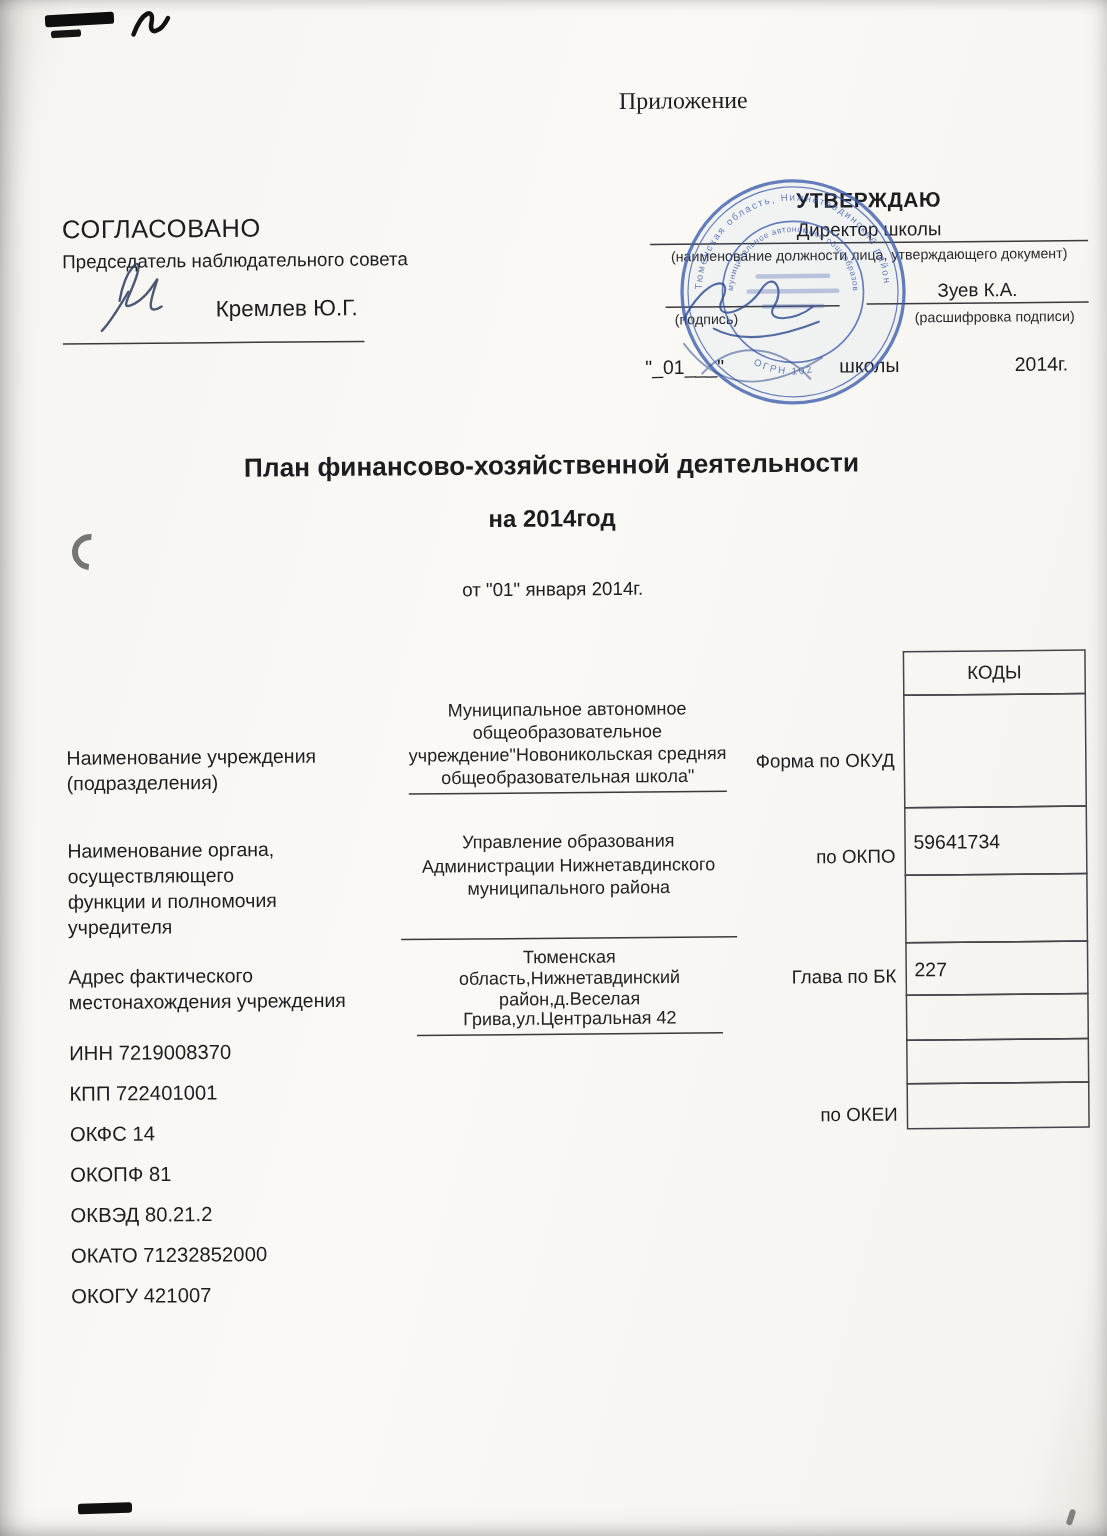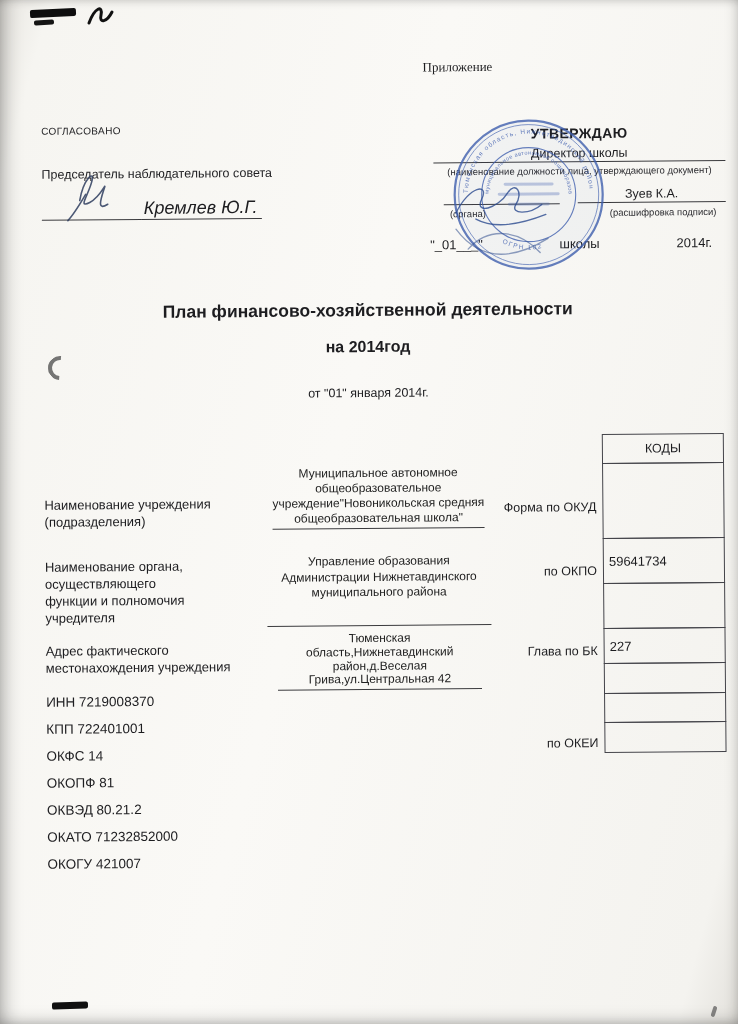--- a/index.html
+++ b/index.html
@@ -40,41 +40,41 @@
     <path d="M3,20 C9,4 17,2 15,12 C13,21 21,19 26,9" fill="none" stroke="#111" stroke-width="3" stroke-linecap="round"></path>
   </svg>
   <div class="artifact" style="left:48px;top:356px;width:16px;height:16px;border-radius:50%;
               border:4px solid #4a4a4a;border-right-color:transparent;border-bottom-color:transparent;
               transform:rotate(-40deg);opacity:.75;"></div>
   <div class="artifact" style="left:52px;top:1002px;width:36px;height:7px;background:#101010;border-radius:2px;transform:rotate(-2deg);"></div>
   <div class="artifact" style="left:712px;top:1006px;width:4px;height:11px;background:#555;transform:rotate(18deg);opacity:.7;border-radius:2px;"></div>
 
   <div class="content">
 
-    <div class="abs serif" style="left:426px;top:60px;font-size:13px;">Приложение</div>
+    <div class="abs serif" style="left:416px;top:60px;font-size:16px;">Приложение</div>
 
-    <div class="abs" style="left:44px;top:123px;font-size:10px;letter-spacing:.4px;">СОГЛАСОВАНО</div>
+    <div class="abs" style="left:44px;top:141px;font-size:17px;letter-spacing:.4px;">СОГЛАСОВАНО</div>
     <div class="abs" style="left:44px;top:165px;font-size:12.5px;">Председатель наблюдательного  совета</div>
     <div class="abs" style="left:44px;top:196px;display:flex;align-items:flex-end;">
       <span class="uline" style="display:inline-block;width:100px;height:15px;"></span>
-      <span style="font-size:18px;border-bottom:1px solid #3a3a3d;padding:0 4px 0 2px;font-style:italic;">Кремлев Ю.Г.</span>
+      <span style="font-size:15px;border-bottom:1px solid #3a3a3d;padding:0 4px 13px 2px;">Кремлев Ю.Г.</span>
     </div>
     <svg class="sig" style="left:52px;top:158px;" width="100" height="62" viewBox="0 0 100 62">
       <g fill="none" stroke="#2e3d5f" stroke-width="1.6" stroke-linecap="round" opacity=".85">
         <path d="M30,40 C34,18 46,8 42,22 C38,36 28,48 40,42 C52,36 58,18 54,30 C50,42 48,50 58,44"></path>
         <path d="M36,34 C30,44 22,56 18,60"></path>
       </g>
     </svg>
 
     <div class="abs ctr b" style="left:436px;top:127px;width:292px;font-size:14px;letter-spacing:.4px;">УТВЕРЖДАЮ</div>
     <div class="abs ctr uline" style="left:436px;top:148px;width:292px;font-size:12.5px;padding-bottom:1px;">Директор школы</div>
     <div class="abs ctr note" style="left:436px;top:168px;width:292px;">(наименование должности лица, утверждающего документ)</div>
     <div class="abs uline" style="left:446px;top:190px;width:116px;height:15px;"></div>
     <div class="abs ctr uline" style="left:580px;top:189px;width:148px;font-size:12.5px;padding-bottom:1px;">Зуев К.А.</div>
-    <div class="abs note" style="left:452px;top:210px;">(органа)</div>
+    <div class="abs note" style="left:452px;top:210px;">(подпись)</div>
     <div class="abs note" style="left:584px;top:210px;padding-left:28px;">(расшифровка подписи)</div>
     <div class="abs" style="left:432px;top:238px;width:282px;display:flex;justify-content:space-between;font-size:13px;">
       <span>"_01___"</span>
       <span>школы</span>
       <span>2014г.</span>
     </div>
 
     <svg class="sig" style="left:436px;top:108px;opacity:.8;" width="190" height="170" viewBox="0 0 190 170">
       <defs>
         <path id="arcOuterTop" d="M 34,88 A 61,61 0 0 1 156,88"></path>

